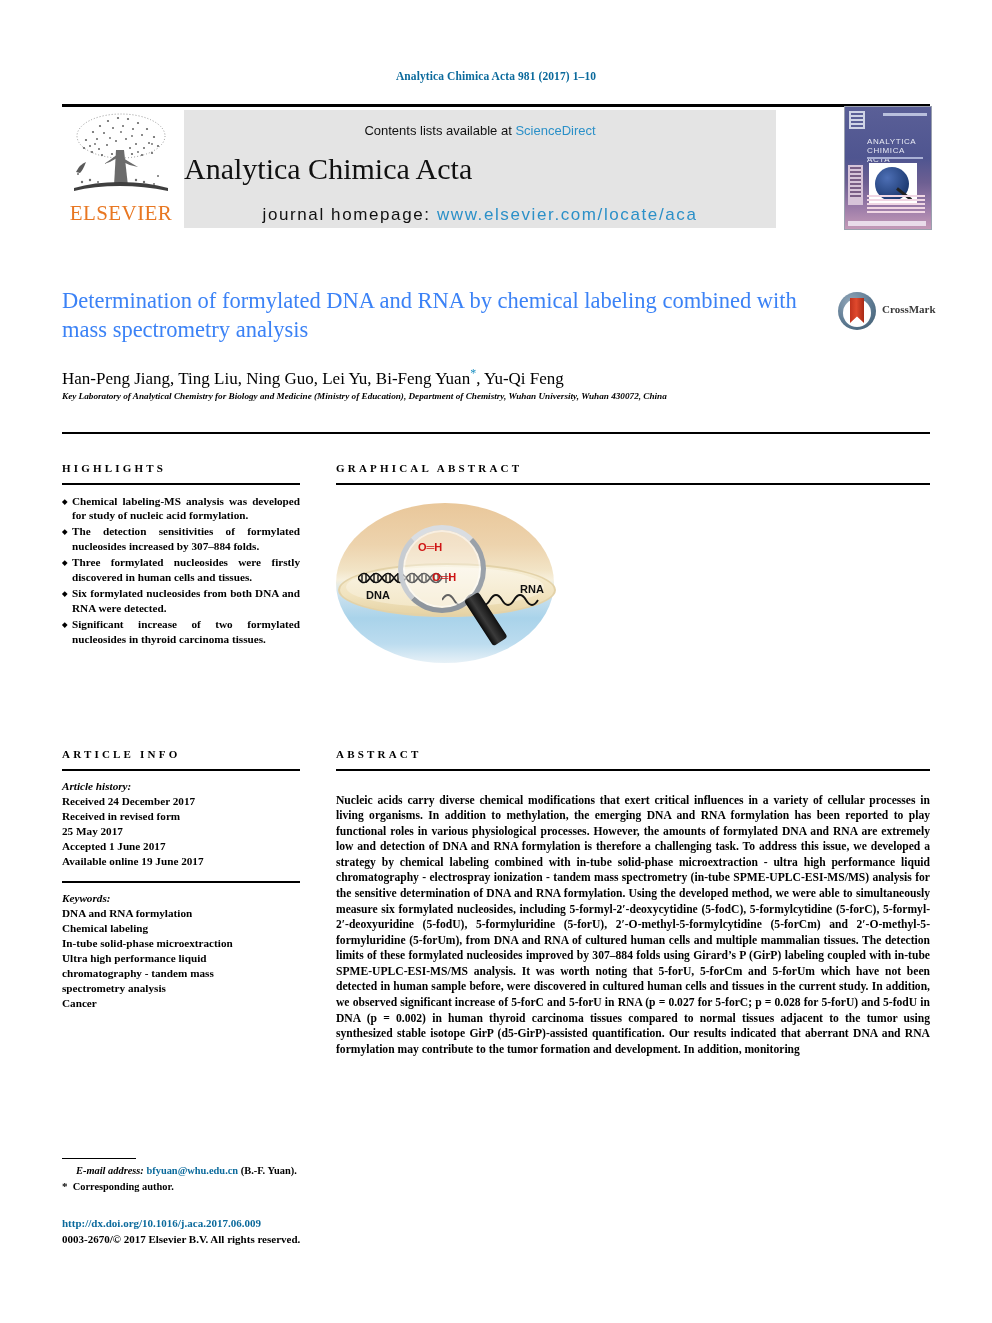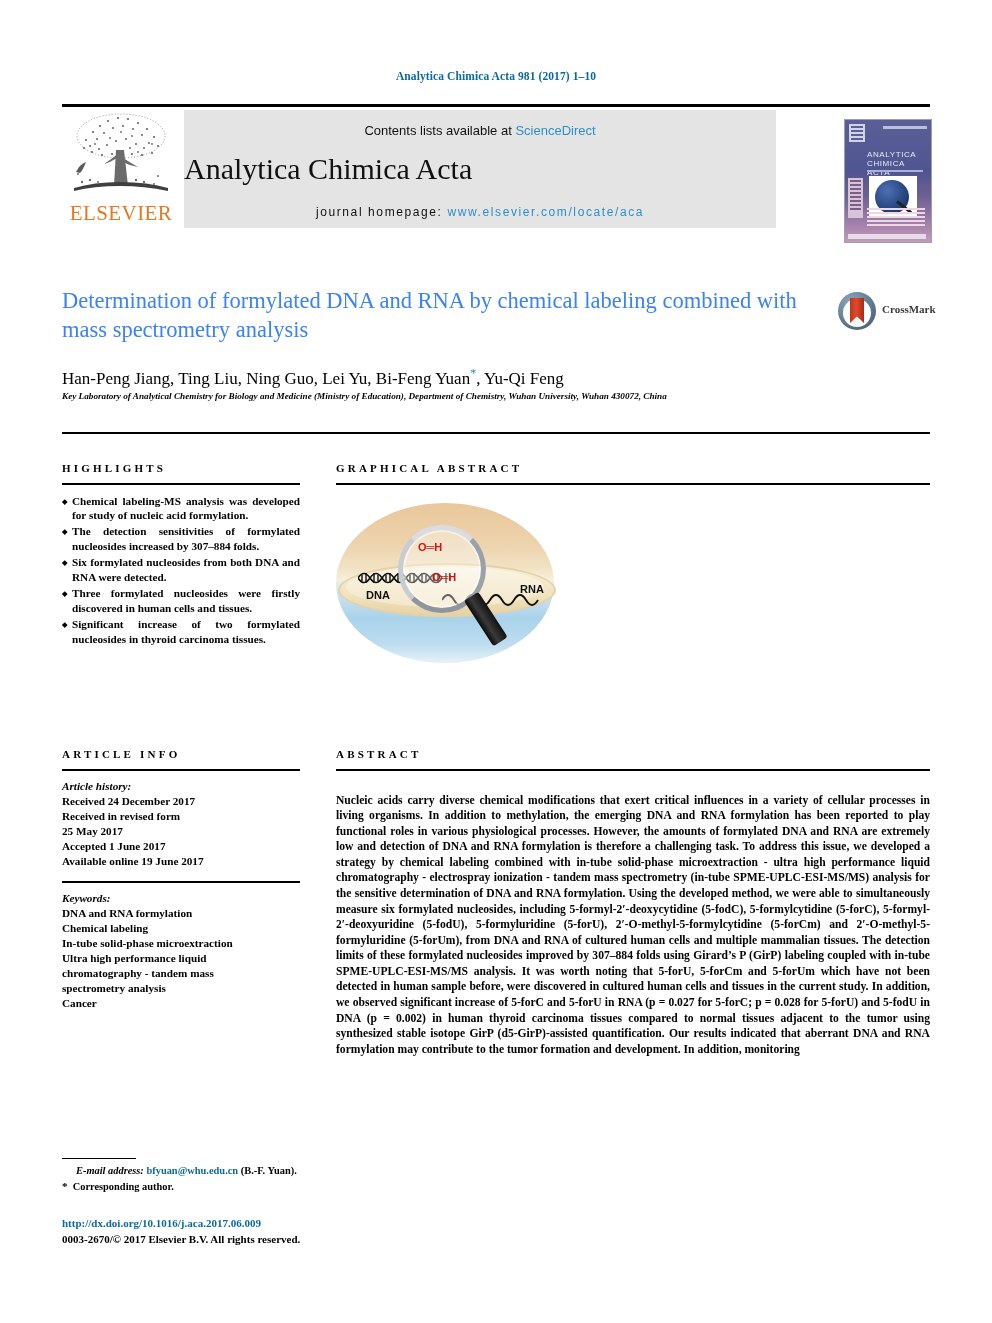--- a/index.html
+++ b/index.html
@@ -92,30 +92,30 @@
     font-family: "Liberation Serif", serif;
     font-size: 30px;
     color: #111;
   }
   .homepage-line {
     position: absolute;
     left: 0; top: 95px;
     width: 592px;
     text-align: center;
     font-family: "Liberation Sans", sans-serif;
-    font-size: 12px;
+    font-size: 17px;
     letter-spacing: 1.6px;
     color: #111;
   }
   .homepage-url { color: #2b90c8; }
 
   
   .cover-thumb {
     position: absolute;
-    left: 782px; top: 15px;
+    left: 782px; top: 2px;
     width: 86px; height: 122px;
     border: 1px solid #9aa0ae;
     background: linear-gradient(180deg,#5a5f97 0%,#4f5590 42%,#6d5f92 62%,#9a7ba8 82%,#c49ab8 100%);
     overflow: hidden;
   }
   .cv-topbar { position:absolute; left:4px; top:4px; width:16px; height:18px; background:#cfd4e6; }
   .cv-topbar i { display:block; height:2px; margin:2px 2px 0 2px; background:#5a5f97; }
   .cv-issue { position:absolute; right:4px; top:6px; width:44px; height:3px; background:#b9c0dd; }
   .cv-title1 { position:absolute; left:22px; top:30px; width:60px; font-family:"Liberation Sans",sans-serif; font-size:8px; letter-spacing:0.6px; color:#e8eaf5; }
   .cv-title2 { position:absolute; left:22px; top:39px; width:60px; font-family:"Liberation Sans",sans-serif; font-size:8px; letter-spacing:0.6px; color:#e8eaf5; }
@@ -482,22 +482,22 @@
   </div>
 
   <div class="rule-under-head"></div>
 
   <div class="col-left" style="top:462px;">
     <div class="sec-head">HIGHLIGHTS</div>
     <div class="sec-rule"></div>
     <ul class="hl-list">
       <li>Chemical labeling-MS analysis was developed for study of nucleic acid formylation.</li>
       <li>The detection sensitivities of formylated nucleosides increased by 307–884 folds.</li>
+      <li>Three formylated nucleosides were firstly discovered in human cells and tissues.</li>
       <li>Six formylated nucleosides from both DNA and RNA were detected.</li>
-      <li>Three formylated nucleosides were firstly discovered in human cells and tissues.</li>
       <li>Significant increase of two formylated nucleosides in thyroid carcinoma tissues.</li>
     </ul>
   </div>
 
   <div class="col-left" style="top:748px;">
     <div class="sec-head">ARTICLE INFO</div>
     <div class="sec-rule"></div>
     <div class="info-body">
       <div class="info-label">Article history:</div>
       <div>Received 24 December 2017</div>

